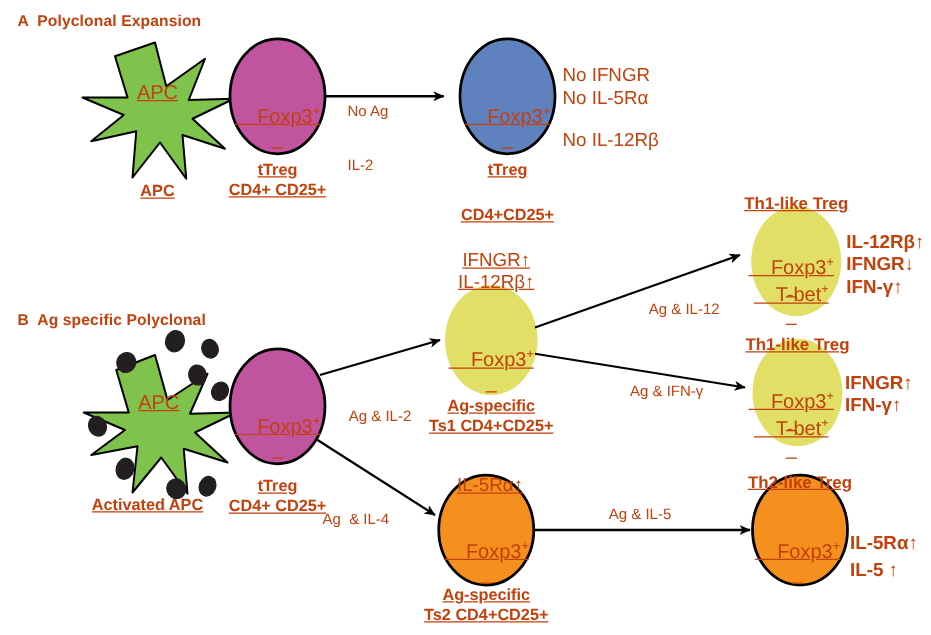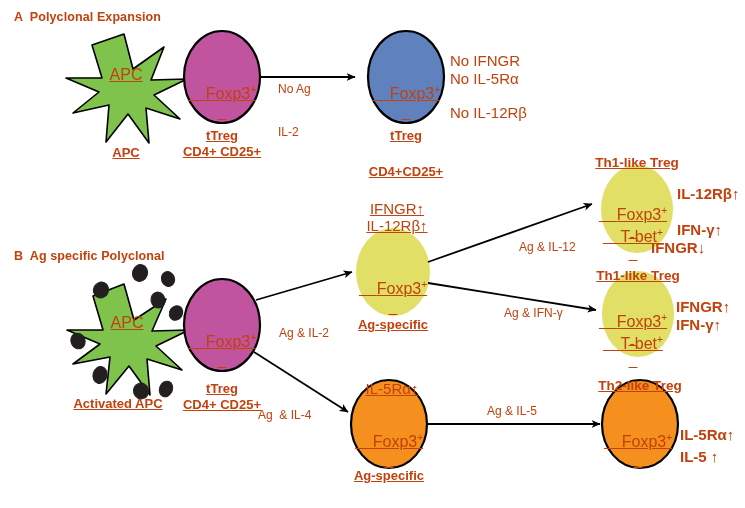--- a/index.html
+++ b/index.html
@@ -195,39 +195,41 @@
   <div class="lbl cap-bold centered" style="left:222px; top:397px;">CD4+ CD25+</div>
 
   <div class="lbl arrow-label" style="left:279px; top:306px;margin-top:20px;">Ag &amp; IL-2</div>
 
   <div class="lbl marker-list centered" style="left:397px; top:199px;">IFNGR↑</div>
   <div class="lbl marker-list centered" style="left:397px; top:216px;">IL-12Rβ↑</div>
   <div class="lbl cell-text centered" style="left:393px; top:261px;">
     <span>Foxp3</span><span class="sup">+</span>
   </div>
   <div class="lbl cap-bold centered" style="left:393px; top:317px;">Ag-specific</div>
+  <div class="lbl cap-bold centered" style="left:393px; top:333px;">Ts1 CD4+CD25+</div>
 
   <div class="lbl arrow-label" style="left:258px; top:408px;">Ag  &amp; IL-4</div>
 
   <div class="lbl marker-list centered" style="left:392px; top:379px;">IL-5Rα↑</div>
   <div class="lbl cell-text centered" style="left:389px; top:414px;">
     <span>Foxp3</span><span class="sup">+</span>
   </div>
   <div class="lbl cap-bold centered" style="left:389px; top:468px;">Ag-specific</div>
+  <div class="lbl cap-bold centered" style="left:389px; top:484px;">Ts2 CD4+CD25+</div>
 
   <div class="lbl subtitle-bold centered" style="left:637px; top:155px;">Th1-like Treg</div>
   <div class="lbl arrow-label" style="left:487px; top:240px;margin-left:32px;">Ag &amp; IL-12</div>
   <div class="lbl cell-text two-line centered" style="left:633px; top:190px;">
     <span>Foxp3</span><span class="sup">+</span>
   </div>
   <div class="lbl cell-text two-line centered" style="left:633px; top:212px;">
     <span>T-bet</span><span class="sup">+</span>
   </div>
   <div class="lbl marker-list bolder" style="left:677px; top:184px;">IL-12Rβ↑</div>
-  <div class="lbl marker-list bolder" style="left:651px; top:202px;margin-top:36px;">IFNGR↓</div>
+  <div class="lbl marker-list bolder" style="left:677px; top:202px;">IFNGR↓</div>
   <div class="lbl marker-list bolder" style="left:677px; top:220px;">IFN-γ↑</div>
 
   <div class="lbl subtitle-bold centered" style="left:638px; top:268px;">Th1-like Treg</div>
   <div class="lbl arrow-label" style="left:488px; top:306px;margin-left:16px;">Ag &amp; IFN-γ</div>
   <div class="lbl cell-text two-line centered" style="left:633px; top:297px;">
     <span>Foxp3</span><span class="sup">+</span>
   </div>
   <div class="lbl cell-text two-line centered" style="left:633px; top:319px;">
     <span>T-bet</span><span class="sup">+</span>
   </div>

